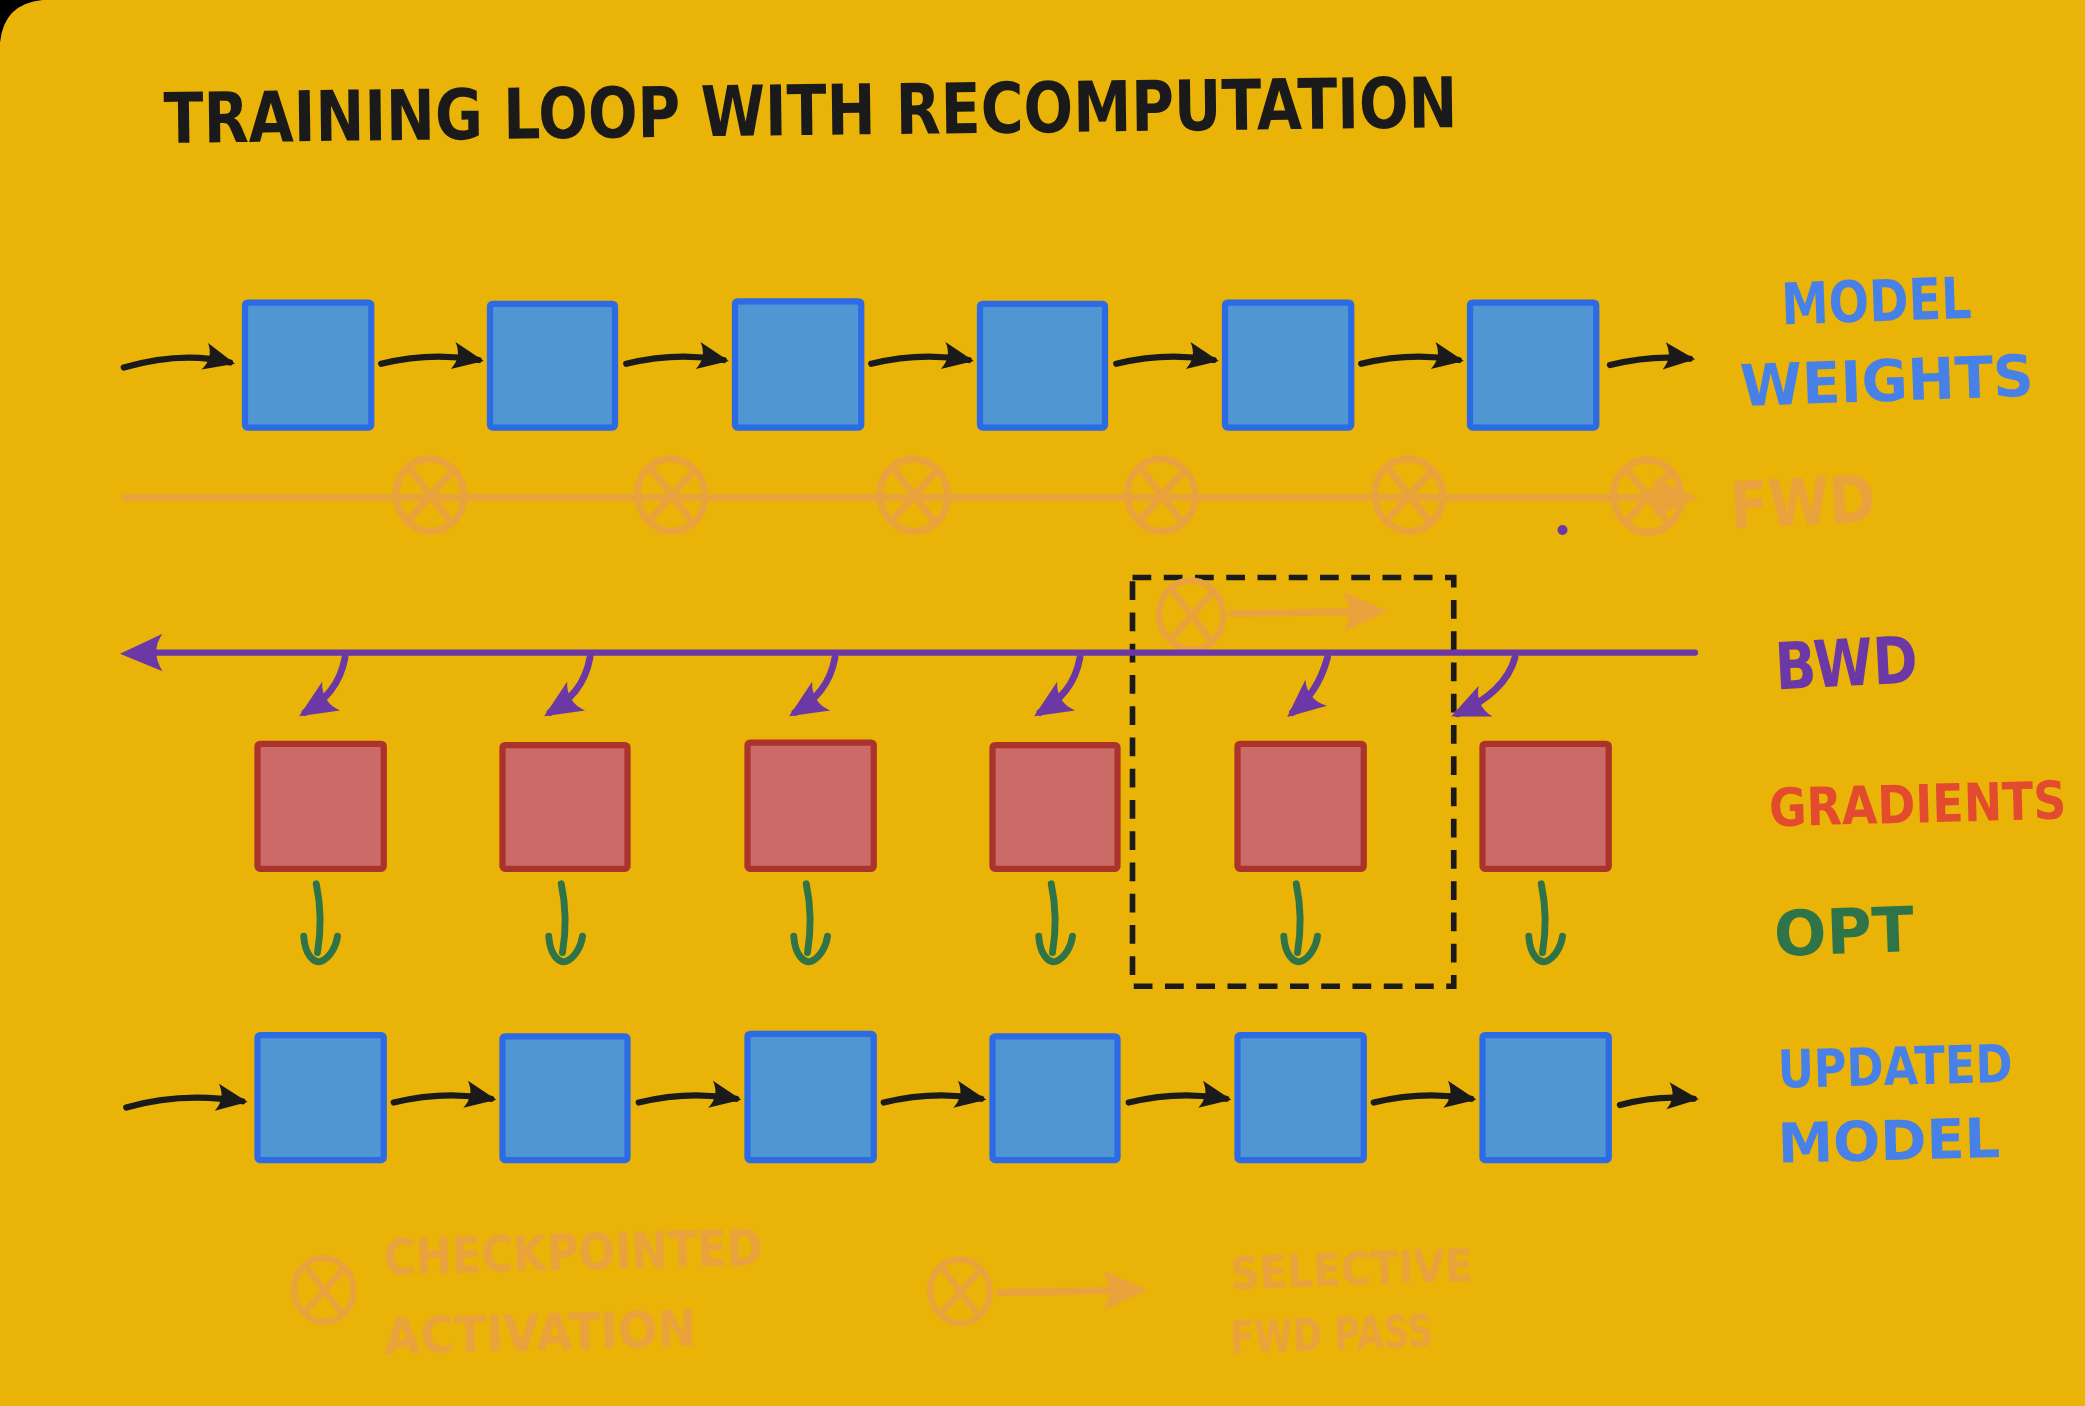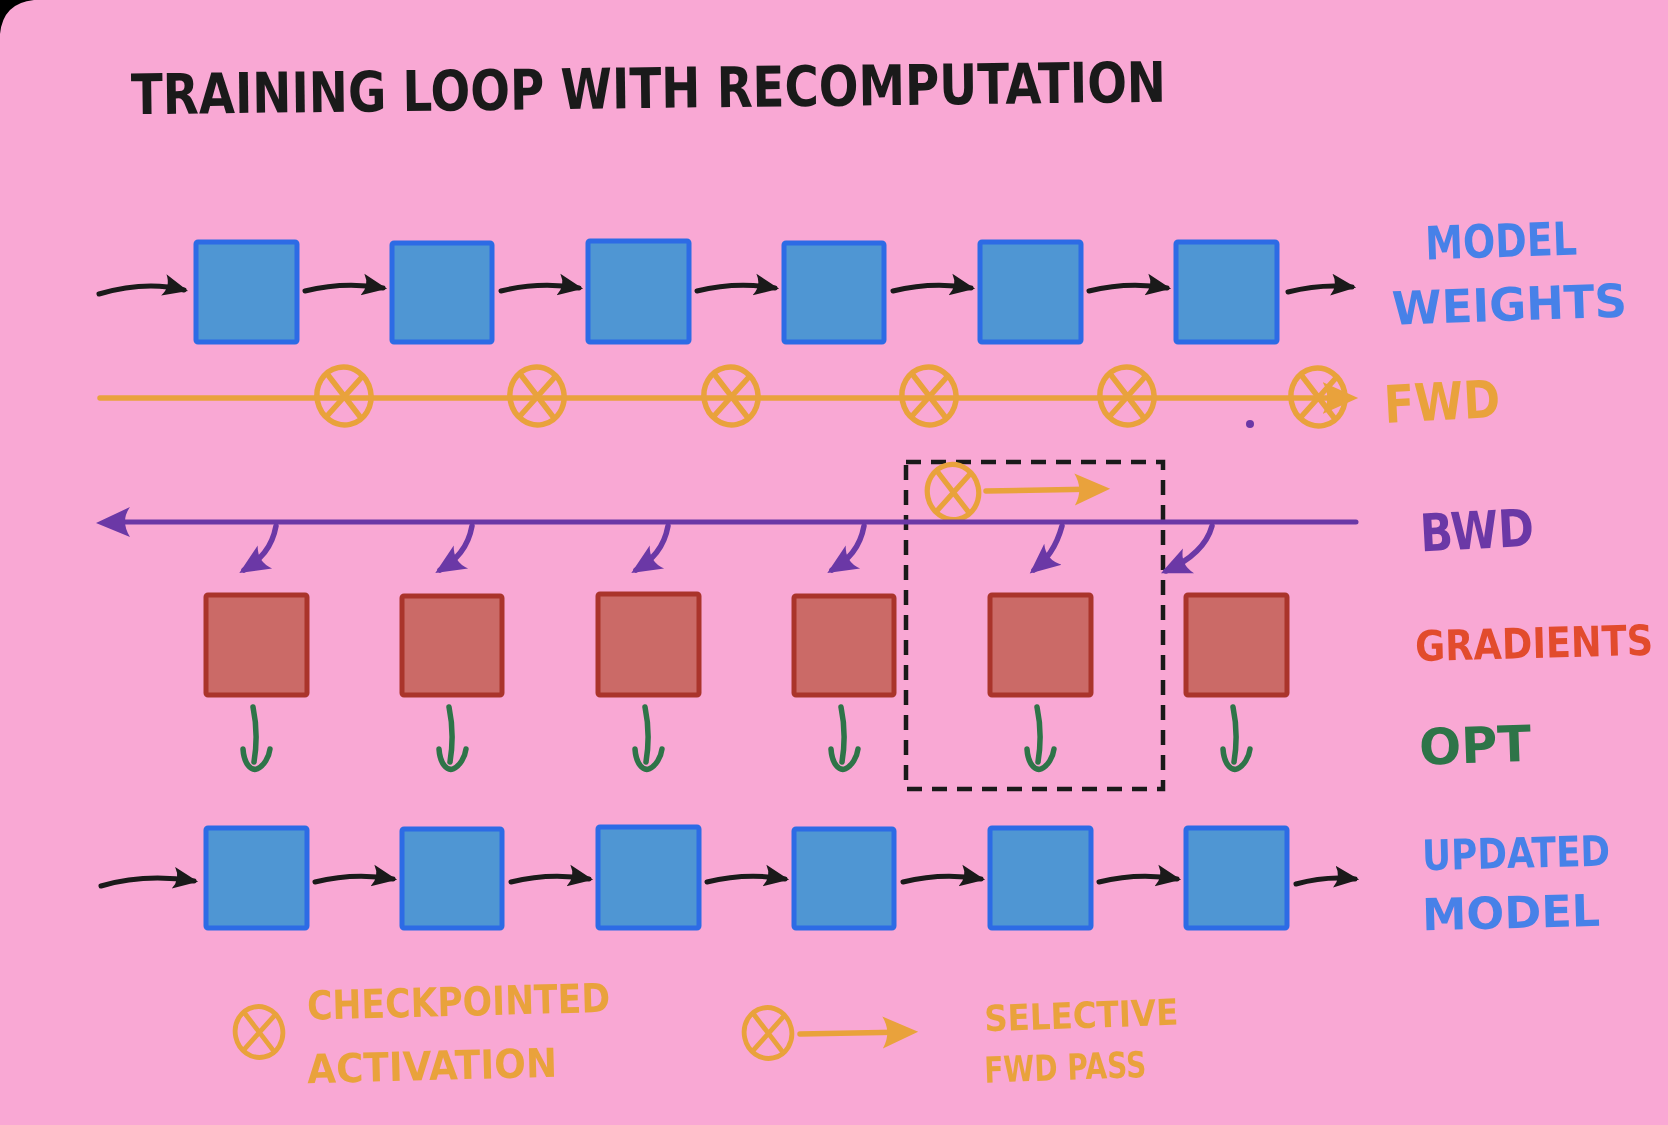--- a/index.html
+++ b/index.html
@@ -1,16 +1,16 @@
 <!DOCTYPE html>
 <html><head>
 <meta charset="utf-8">
 <style>
   html,body{margin:0;padding:0;background:#ffffff;}
-  #stage{position:relative;width:1668px;height:1125px;background:#f9a8d4;overflow:hidden;
+  #stage{position:relative;width:1668px;height:1125px;background:#eab308;overflow:hidden;
          font-family:"DejaVu Sans", "Liberation Sans", sans-serif;}
   svg{display:block;}
   text{font-family:"DejaVu Sans", "Liberation Sans", sans-serif;font-weight:bold;}
 </style>
 </head>
 <body>
 
 <div id="stage">
 <svg width="1668" height="1125" viewBox="0 0 1668 1125">
   <defs>

